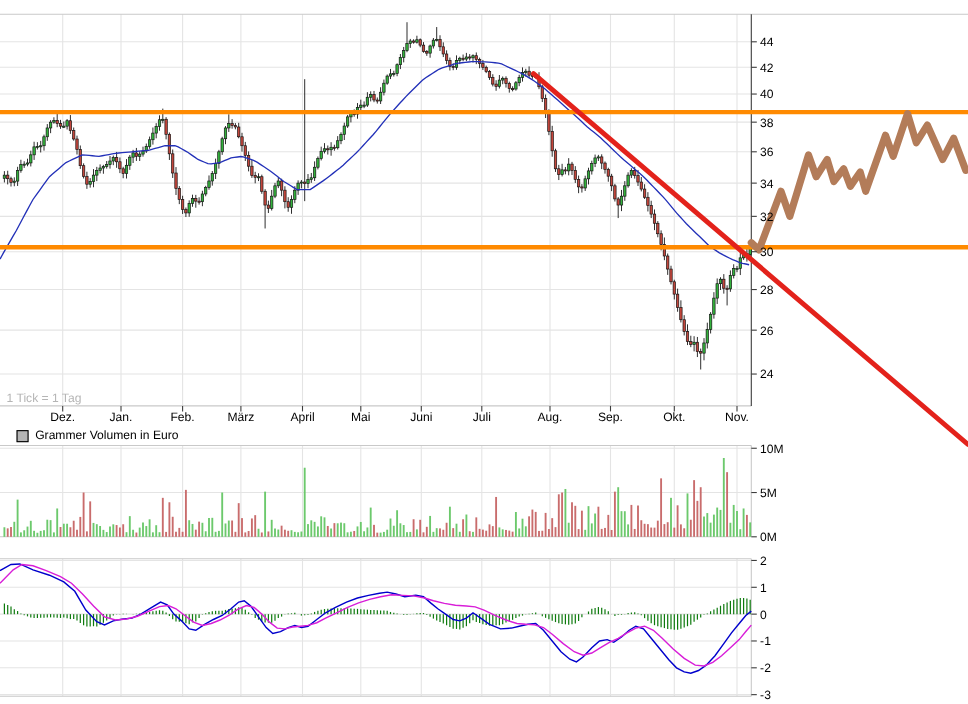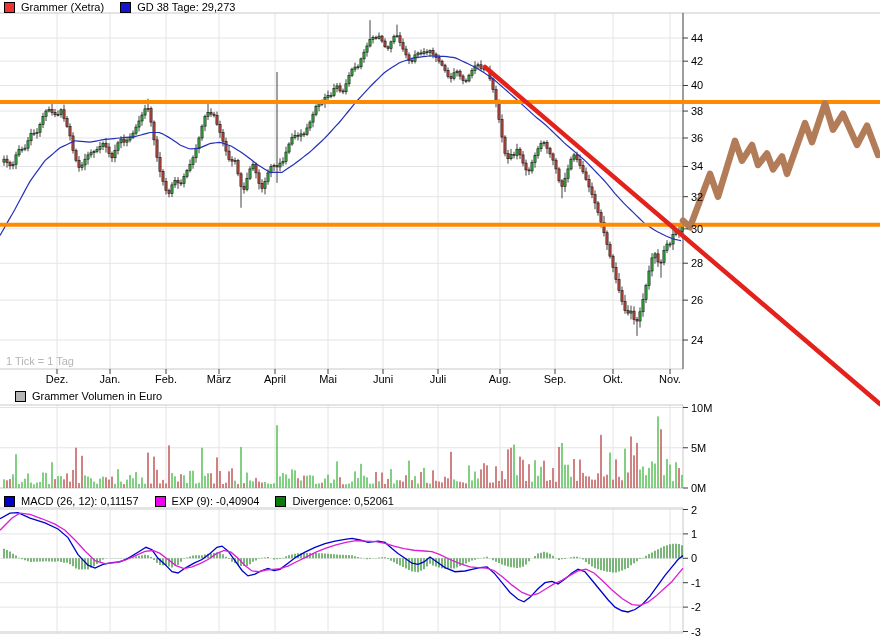--- a/index.html
+++ b/index.html
@@ -1089,34 +1089,20 @@
         <line x1="613" y1="369" x2="613" y2="374" stroke="#3c3c3c"></line>
         <text x="613" y="383" fill="#000" text-anchor="middle" style="font:11px &quot;Liberation Sans&quot;,sans-serif">Okt.</text>
         <line x1="670" y1="369" x2="670" y2="374" stroke="#3c3c3c"></line>
         <text x="670" y="383" fill="#000" text-anchor="middle" style="font:11px &quot;Liberation Sans&quot;,sans-serif">Nov.</text>
       </g>
       <g>
         <text x="6" y="365" fill="#b5b5b5" text-anchor="start" style="font:11px &quot;Liberation Sans&quot;,sans-serif">1 Tick = 1 Tag</text>
       </g>
     </svg>
 
-  <div class="legend-row" style="top:1px;left:4px">
-    <span class="swatch" style="background: rgb(238, 51, 51);"></span>
-    <span class="lbl">Grammer (Xetra)</span>
-    <span class="swatch gap" style="background: rgb(21, 21, 208);"></span>
-    <span class="lbl">GD 38 Tage: 29,273</span>
-  </div>
 
   <div class="legend-row" style="top:390px;left:15px">
     <span class="swatch" style="background: rgb(181, 181, 181);"></span>
     <span class="lbl">Grammer Volumen in Euro</span>
   </div>
 
-  <div class="legend-row" style="top:495px;left:4px">
-    <span class="swatch" style="background: rgb(0, 0, 204);"></span>
-    <span class="lbl">MACD (26, 12): 0,11157</span>
-    <span class="swatch gap" style="background: rgb(238, 0, 238);"></span>
-    <span class="lbl">EXP (9): -0,40904</span>
-    <span class="swatch gap" style="background: rgb(10, 122, 10);"></span>
-    <span class="lbl">Divergence: 0,52061</span>
-  </div>
 
 </div>
 
 </body></html>

